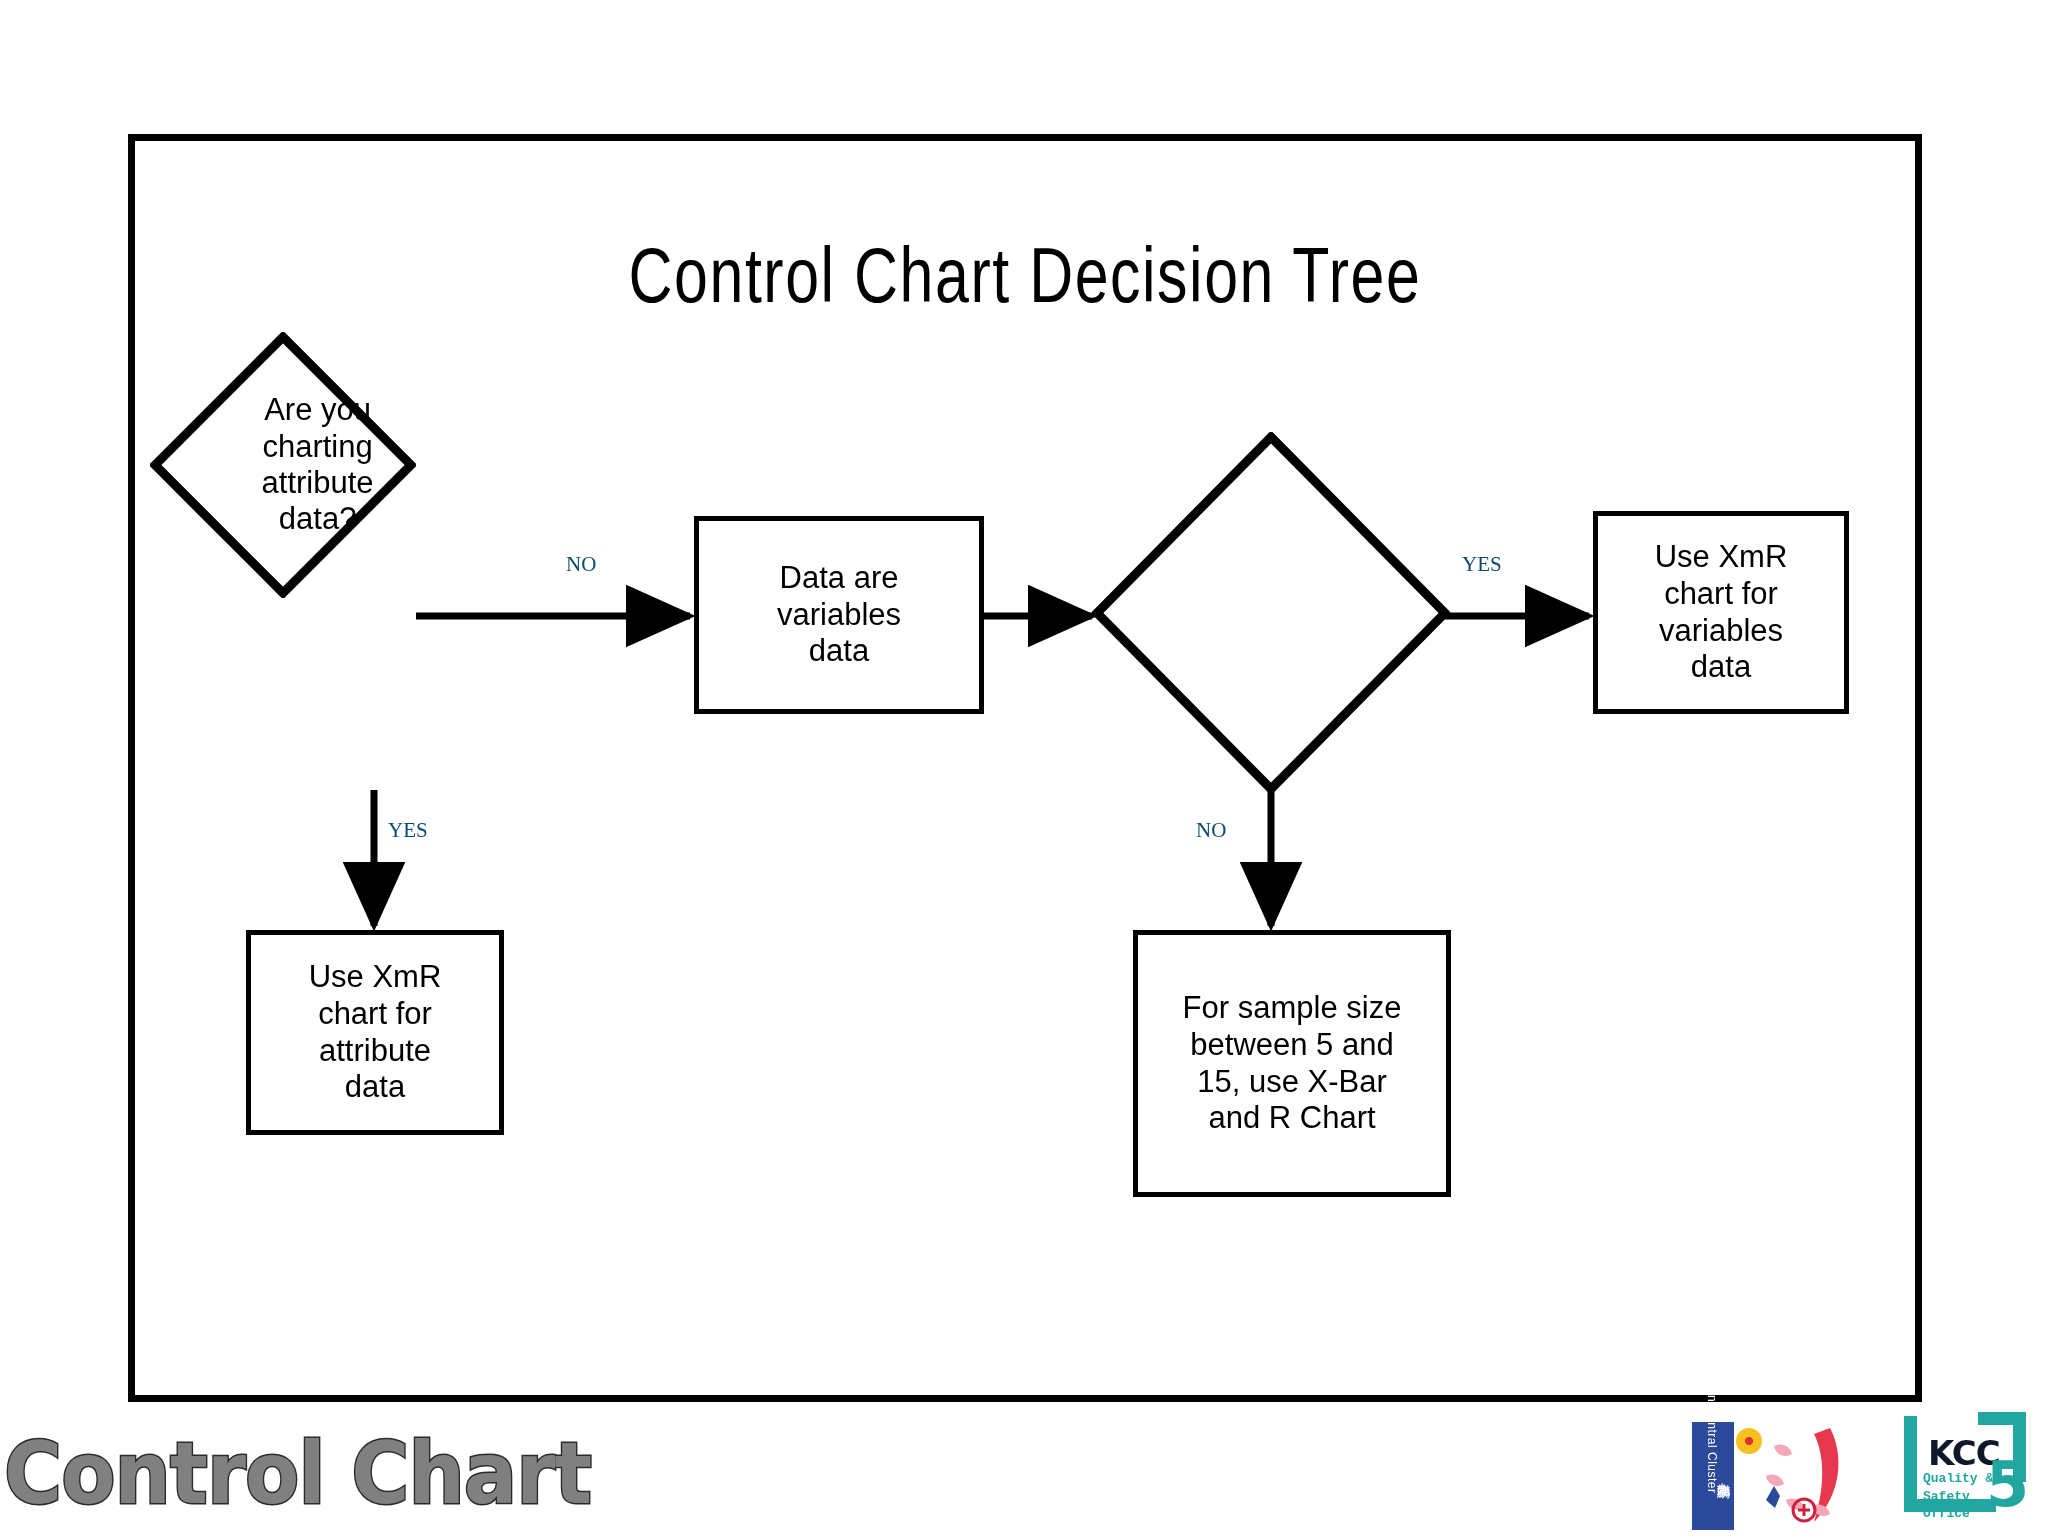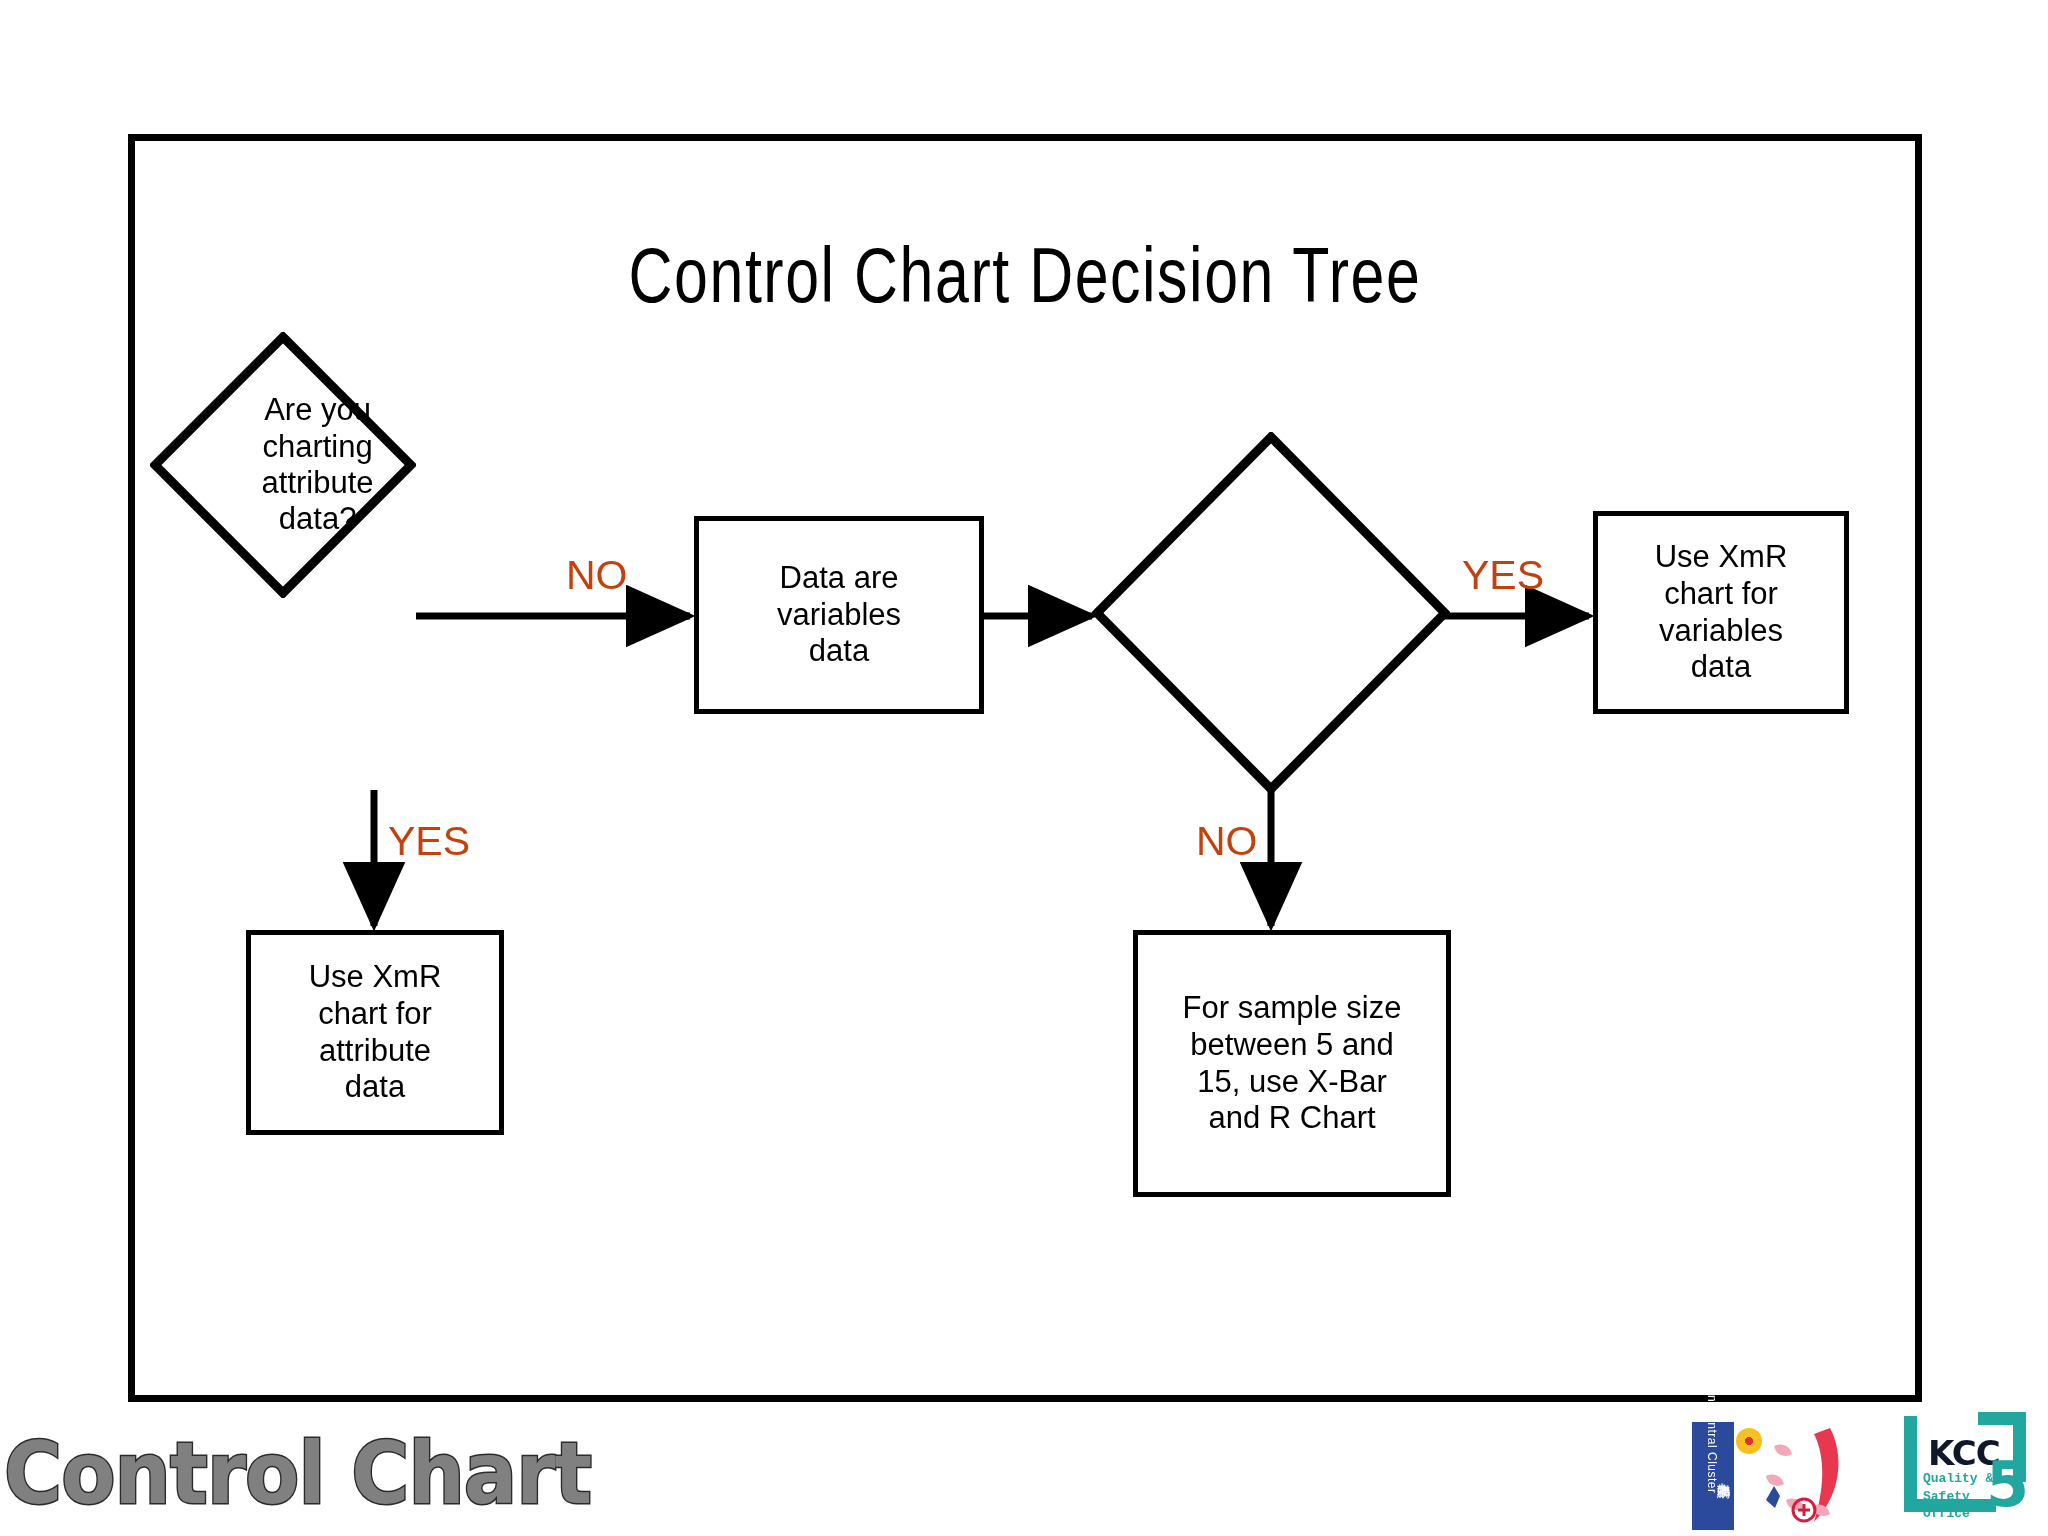--- a/index.html
+++ b/index.html
@@ -59,21 +59,21 @@
     display:flex;align-items:center;justify-content:center;
     text-align:center;
     font-size:31px;line-height:1.18;
     color:#000;
   }
   .box .btext{padding:2px 6px;}
 
   
   .edge-label{
     position:absolute;
-    font-size:41px;color:#c2410c;white-space:nowrap;
+    font-size:21px;color:#0c4a6e;white-space:nowrap;font-family:Liberation Serif, serif;
   }
 
   
   .wordart{
     position:absolute;left:4px;top:1430px;
     font-size:86px;
     font-weight:bold;
     font-family:"DejaVu Sans",sans-serif;
     color:#808080;
     -webkit-text-stroke:3px #2b2b2b;

